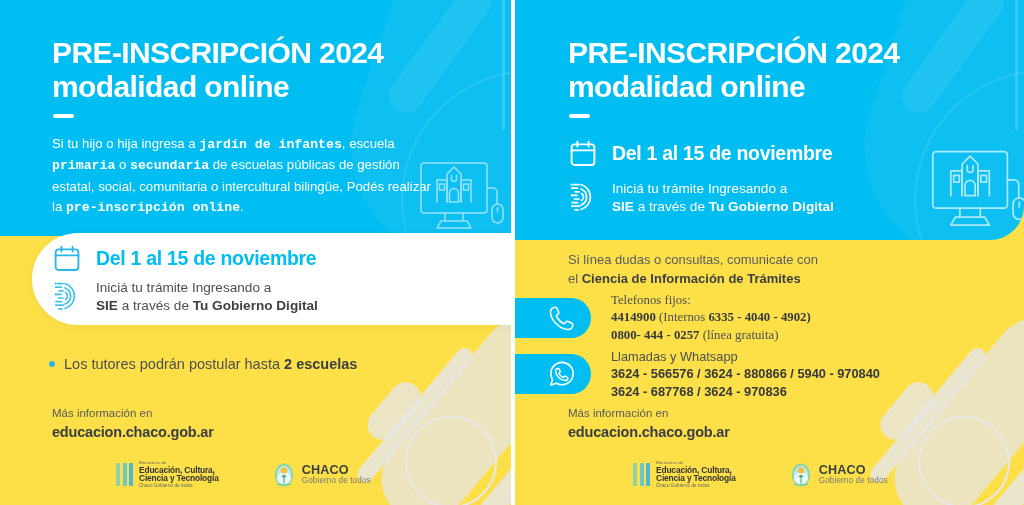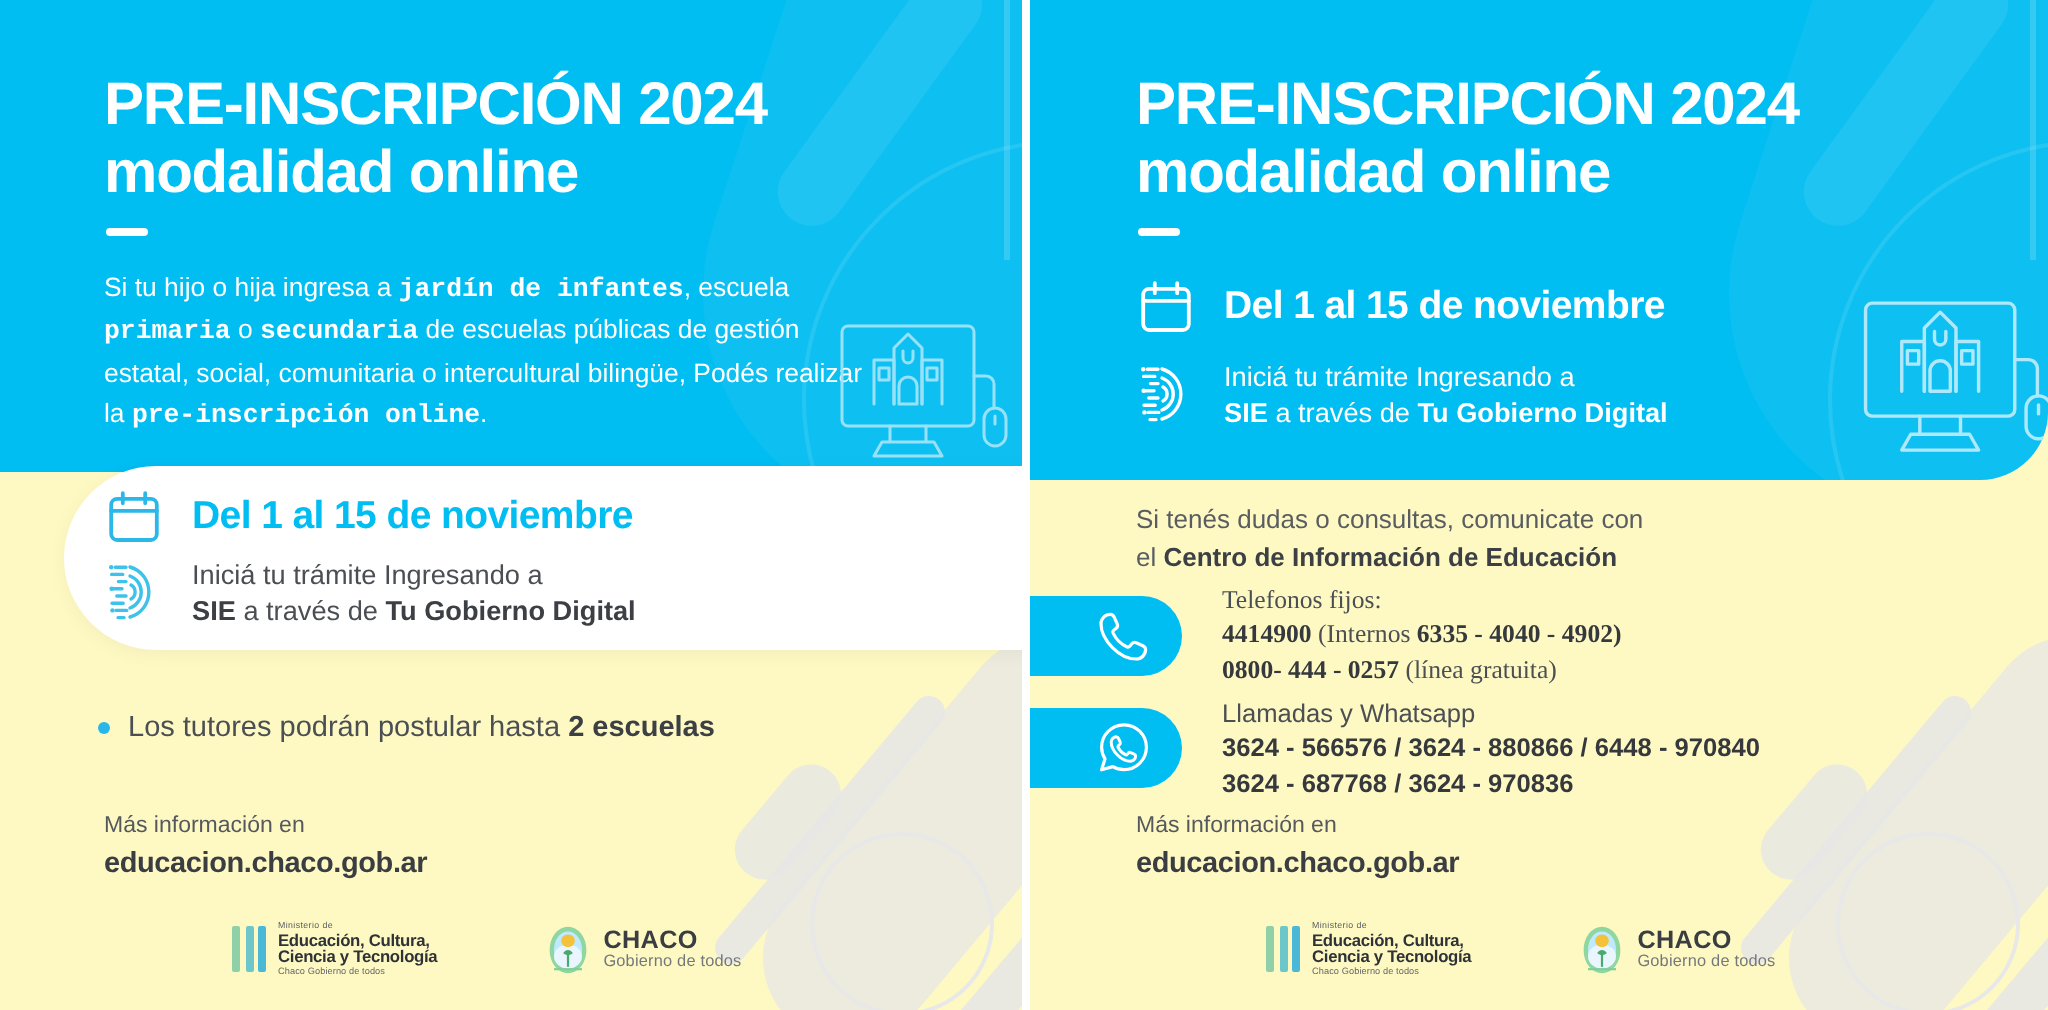--- a/index.html
+++ b/index.html
@@ -5,21 +5,21 @@
 <style>
   * { box-sizing: border-box; margin: 0; padding: 0; }
   html, body {
     width: 1024px; height: 505px; overflow: hidden;
     background: #ffffff;
     font-family: "Liberation Sans", "DejaVu Sans", sans-serif;
   }
   .stage { position: relative; width: 1024px; height: 505px; display: flex; }
 
   
-  .panel { position: relative; height: 505px; overflow: hidden; background: #fef9c3; }
+  .panel { position: relative; height: 505px; overflow: hidden; background: #fde047; }
   .panel-left  { width: 511px; }
   .panel-gap   { width: 4px; height: 505px; background: #ffffff; }
   .panel-right { width: 509px; }
 
   
   .hero {
     position: absolute; left: 0; top: 0; width: 100%;
     background: #00bdf2; overflow: hidden;
   }
   .hero-left  { height: 236px; border-bottom-right-radius: 0; }
@@ -323,22 +323,22 @@
           <rect x="24.5" y="26" width="5" height="6"></rect>
           <rect x="48.5" y="26" width="5" height="6"></rect>
           <path d="M72 30h6a4 4 0 014 4v12"></path>
           <rect x="77" y="46" width="11" height="19" rx="5.5"></rect>
           <path d="M82.5 50v4"></path>
         </g>
       </svg>
     </div>
 
     <div class="contact-intro" style="left:53px; top:250px;">
-      <span>Si tenés dudas o consultas, comunicate con</span><br>
-      <span>el </span><b>Centro de Información de Educación</b>
+      <span>Si línea dudas o consultas, comunicate con</span><br>
+      <span>el </span><b>Ciencia de Información de Trámites</b>
     </div>
 
     <div class="contact-row" style="top:292px;font-family:Liberation Serif, serif;">
       <span class="pill">
         <svg width="30" height="30" viewBox="0 0 30 30">
           <path d="M8.2 4.2c1 0 1.5.5 1.9 1.4l1.5 3.3c.4.9.2 1.6-.5 2.2l-1.3 1.1c-.4.3-.5.7-.3 1.2a14.5 14.5 0 007.1 7.1c.5.2.9.1 1.2-.3l1.1-1.3c.6-.7 1.3-.9 2.2-.5l3.3 1.5c.9.4 1.4.9 1.4 1.9 0 2.6-2.1 4.7-4.7 4.7C12.9 26.5 3.5 17.1 3.5 8.9c0-2.6 2.1-4.7 4.7-4.7z" fill="none" stroke="#ffffff" stroke-width="1.6" stroke-linejoin="round"></path>
         </svg>
       </span>
       <span class="contact-text">
         <span>Telefonos fijos:</span><br>
@@ -349,21 +349,21 @@
 
     <div class="contact-row" style="top:348px;">
       <span class="pill">
         <svg width="30" height="30" viewBox="0 0 30 30">
           <path d="M15 3.4c6.2 0 11.2 5 11.2 11.2 0 6.2-5 11.2-11.2 11.2-2 0-3.9-.5-5.5-1.5l-5.7 1.6 1.7-5.5a11.1 11.1 0 01-1.7-5.8C3.8 8.4 8.8 3.4 15 3.4z" fill="none" stroke="#ffffff" stroke-width="1.6" stroke-linejoin="round"></path>
           <path d="M11.4 9.6c.4 0 .7.2.9.7l.8 1.8c.2.5.1.9-.3 1.2l-.6.5c-.2.2-.3.4-.2.7a8 8 0 003.9 3.9c.3.1.5 0 .7-.2l.5-.6c.3-.4.7-.5 1.2-.3l1.8.8c.5.2.7.5.7.9 0 1.4-1.2 2.6-2.6 2.6-4.5 0-9.6-5.1-9.6-9.6 0-1.4 1.2-2.6 2.6-2.6z" fill="none" stroke="#ffffff" stroke-width="1.5" stroke-linejoin="round"></path>
         </svg>
       </span>
       <span class="contact-text">
         <span>Llamadas y Whatsapp</span><br>
-        <b>3624 - 566576 / 3624 - 880866 / 6448 - 970840</b><br>
+        <b>3624 - 566576 / 3624 - 880866 / 5940 - 970840</b><br>
         <b>3624 - 687768 / 3624 - 970836</b>
       </span>
     </div>
 
     <div class="more-info" style="left:53px; top:405px;">
       <span>Más información en</span>
       <span class="url">educacion.chaco.gob.ar</span>
     </div>
 
     <div class="footer" style="left:118px; top:461px;">

